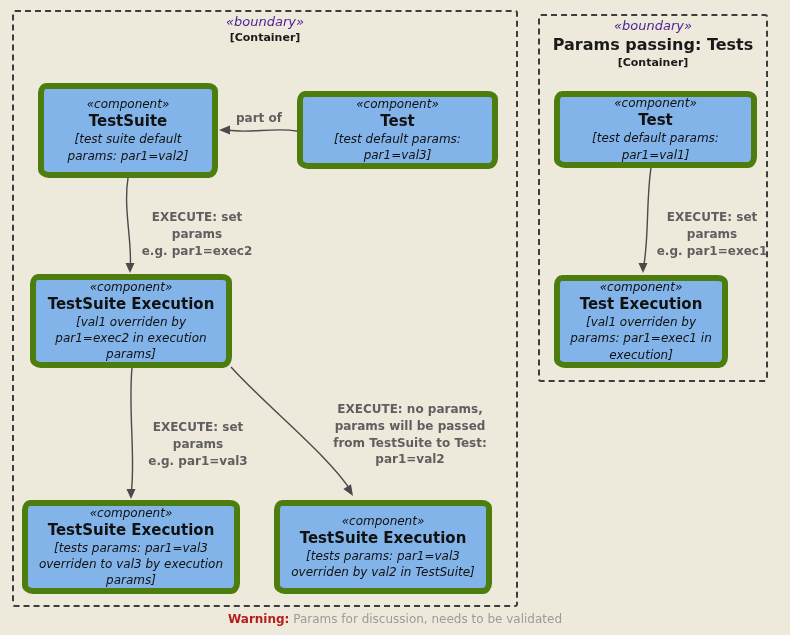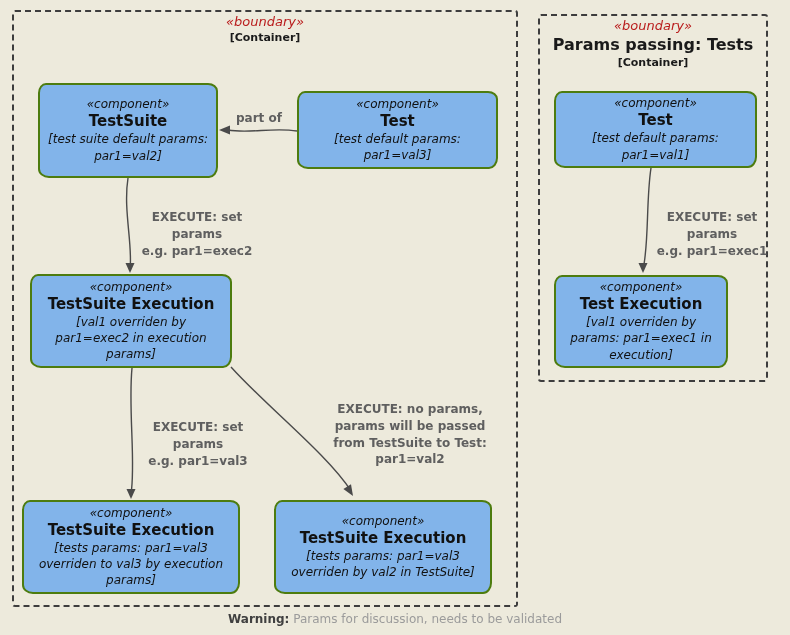--- a/index.html
+++ b/index.html
@@ -17,27 +17,27 @@
     position:absolute;
     border:2px dashed #3d3d3d;
     border-radius:3px;
     box-sizing:border-box;
   }
   .boundary-header{
     position:absolute;
     text-align:center;
     color:#222;
   }
-  .b-stereo{font-style:italic;font-size:13px;color:#b91c1c;}
+  .b-stereo{font-style:italic;font-size:13px;color:#4c1d95;}
   .b-title{font-weight:bold;font-size:16px;margin-top:2px;color:#1a1a1a;}
   .b-sub{font-weight:bold;font-size:11px;margin-top:2px;color:#1a1a1a;}
   .node{
     position:absolute;
     background:#82b4ea;
-    border:2px solid #4d7c0f;
+    border:6px solid #4d7c0f;
     border-radius:8px 10px 9px 11px / 10px 8px 11px 9px;
     box-sizing:border-box;
     display:flex;flex-direction:column;
     align-items:center;justify-content:center;
     text-align:center;
     color:#111;
     padding:3px 6px;
   }
   .stereo{font-style:italic;font-size:12px;}
   .nname{font-weight:bold;font-size:15px;margin-top:1px;}
@@ -54,21 +54,21 @@
   #arrows{position:absolute;left:0;top:0;z-index:1;}
   .node{z-index:2;}
   .boundary{z-index:0;}
   #warning-line{
     position:absolute;
     left:0;top:612px;width:790px;
     text-align:center;
     font-size:12px;
     z-index:3;
   }
-  #warning-line .warn-prefix{color:#404040;font-weight:bold;}
+  #warning-line .warn-prefix{color:#b91c1c;font-weight:bold;}
   #warning-line .warn-text{color:#9b9b9b;}
 </style>
 </head>
 <body>
 
 <div id="canvas">
 
   <div class="boundary" style="left:12px;top:10px;width:506px;height:597px"></div>
   <div class="boundary" style="left:538px;top:14px;width:230px;height:368px"></div>
 

